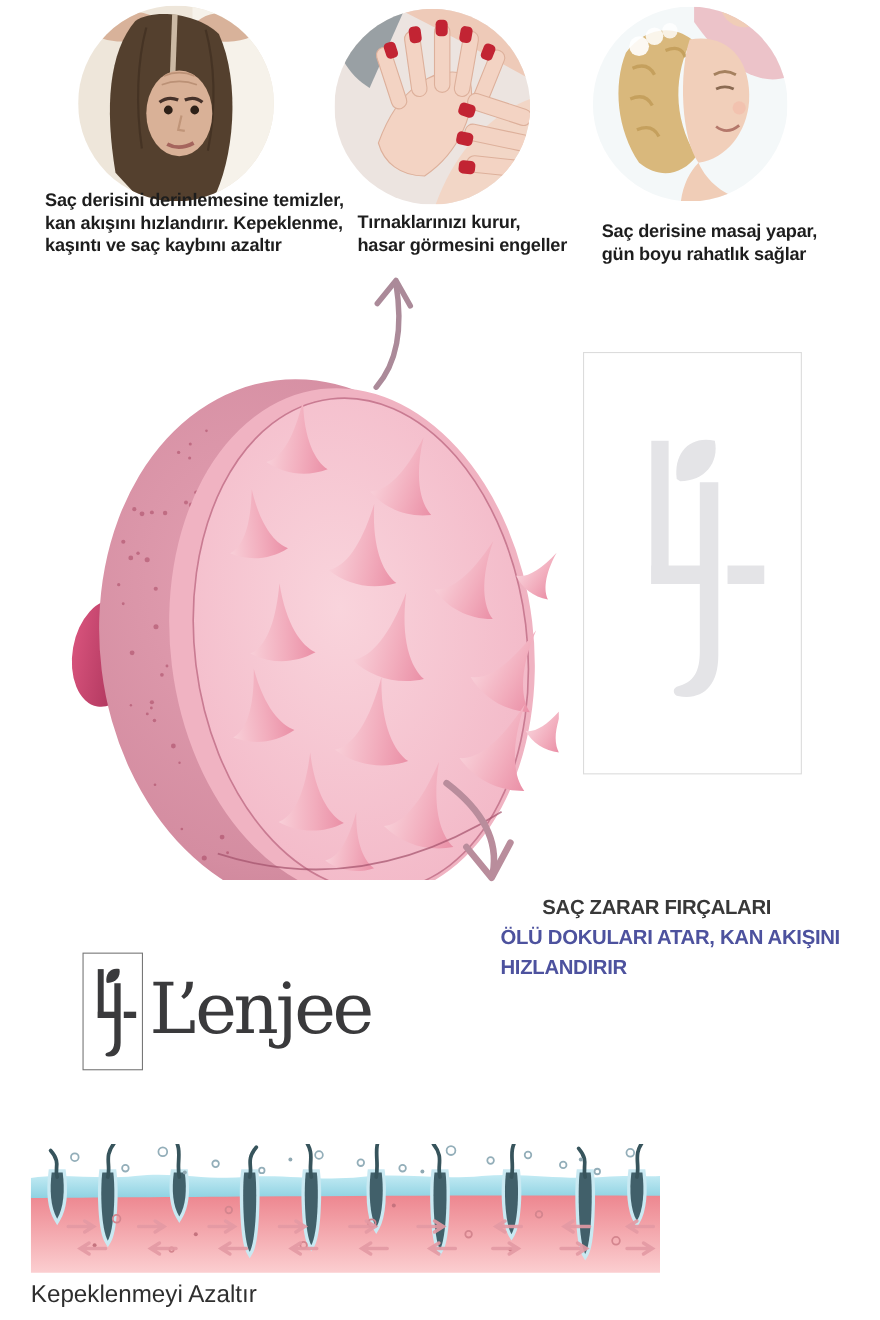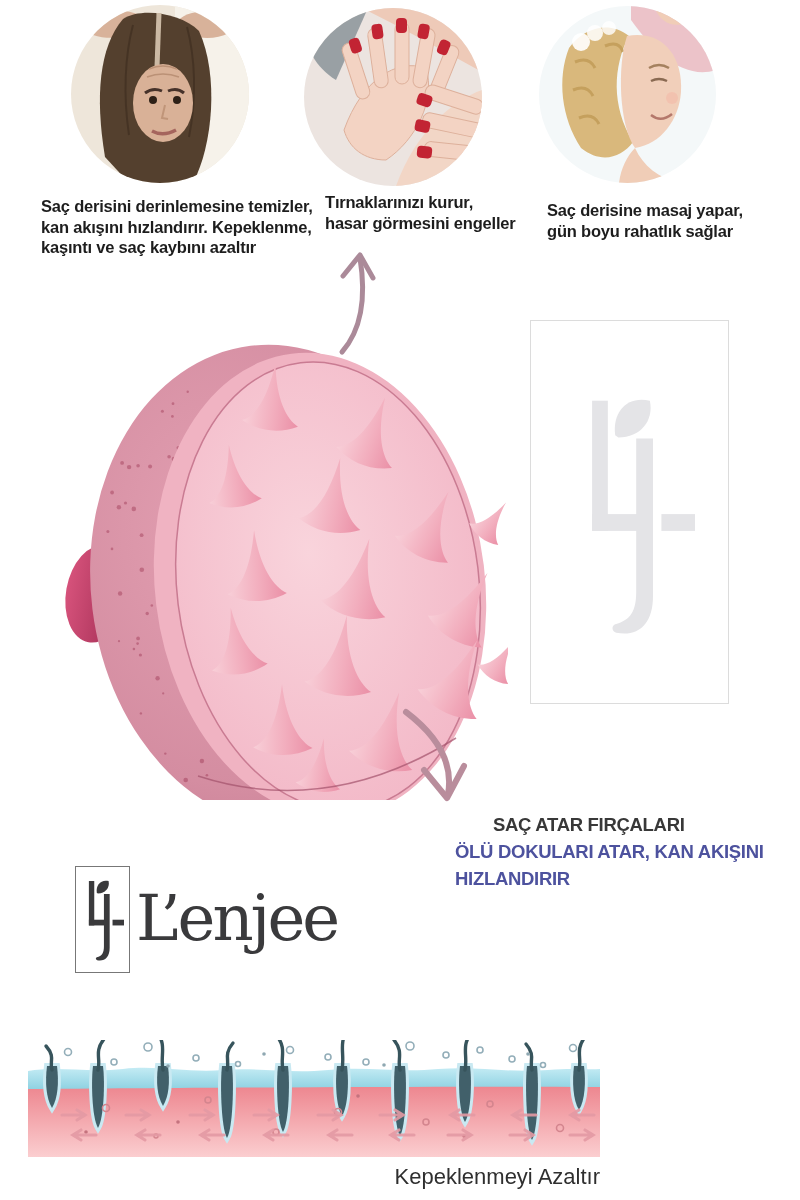--- a/index.html
+++ b/index.html
@@ -10,21 +10,21 @@
   .feature-caption{font-weight:bold;font-size:16.5px;line-height:20.5px;color:#1d1d1d;
                    white-space:pre-line;letter-spacing:-0.2px;}
   .watermark-box{border:1px solid #dcdcdc;background:#ffffff;}
   .brand-box{border:1px solid #777;background:#ffffff;}
   .brand-name{font-family:"DejaVu Serif", serif;font-weight:normal;font-size:64px;
               color:#3a3a3c;letter-spacing:-3px;line-height:100px;}
   .desc{width:334px;color:#383838;font-weight:bold;font-size:18.5px;line-height:26.8px;}
   .desc p{margin:0;white-space:pre-line;letter-spacing:-0.3px;}
   .desc .title{padding-left:38px;}
   .desc .highlight{color:#4d529e;}
-  .diagram-caption{width:572px;text-align:right;font-size:22px;color:#2f2f2f;}
+  .diagram-caption{width:572px;text-align:left;font-size:22px;color:#2f2f2f;}
 </style>
 </head>
 <body>
 
 <div class="page">
 
   <div class="abs photo-circle" style="left:71px;top:5px;width:178px;height:178px;">
     <svg width="178" height="178" viewBox="0 0 178 178">
       <rect width="178" height="178" fill="#eee6da"></rect>
       <rect x="104" width="74" height="178" fill="#f6f2ea"></rect>
@@ -85,21 +85,21 @@
         <circle cx="70" cy="22" r="7" fill="#ffffff" opacity="0.8"></circle>
       <path d="M88,30 C122,24 144,48 142,86 C140,114 122,138 96,142 C80,120 78,60 88,30 Z" fill="#f1cfba"></path>
       <path d="M110,62 Q120,56 130,62" stroke="#a5815f" stroke-width="2.5" fill="none"></path>
       <path d="M112,75 Q120,71 128,75" stroke="#8a6a52" stroke-width="2.5" fill="none"></path>
       <path d="M112,109 Q122,117 133,108" stroke="#b4786b" stroke-width="2.5" fill="none"></path>
       <circle cx="133" cy="92" r="6" fill="#f3b9a8" opacity="0.6"></circle>
       <path d="M96,142 C104,160 120,172 140,177 L80,177 C82,162 88,150 96,142 Z" fill="#f0cdb7"></path>
     </svg>
   </div>
 
-  <div class="abs feature-caption" style="left:41px;top:196px;width:292px;">Saç derisini derinlemesine temizler,
+  <div class="abs feature-caption" style="left:41px;top:172px;width:292px;">Saç derisini derinlemesine temizler,
 kan akışını hızlandırır. Kepeklenme,
 kaşıntı ve saç kaybını azaltır</div>
   <div class="abs feature-caption" style="left:325px;top:192px;width:200px;">Tırnaklarınızı kurur,
 hasar görmesini engeller</div>
   <div class="abs feature-caption" style="left:547px;top:200px;width:205px;">Saç derisine masaj yapar,
 gün boyu rahatlık sağlar</div>
 
   <svg class="abs" style="left:328px;top:248px;" width="52" height="108" viewBox="0 0 52 108">
     <path d="M14,104 Q42,72 32,10" stroke="#ab8a99" stroke-width="5" fill="none" stroke-linecap="round"></path>
     <path d="M15,28 L32,7 L45,30" stroke="#ab8a99" stroke-width="5" fill="none" stroke-linecap="round" stroke-linejoin="round"></path>
@@ -214,21 +214,21 @@
         <rect x="22" y="132" width="44" height="16"></rect>
         <path d="M44,57 C41,34 56,19 77,24 C81,43 68,59 47,59 Z"></path>
         <path d="M64,60 h16 v150 c0,27 -14,39 -35,35 c-4,-1 -5,-6 -1,-8 c15,-4 20,-13 20,-31 Z"></path>
         <rect x="88" y="132" width="32" height="16"></rect>
       </g>
     </svg>
   </div>
   <div class="abs brand-name" style="left:136px;top:868px;">L’enjee</div>
 
   <div class="abs desc" style="left:455px;top:812px;">
-    <p class="title">SAÇ ATAR FIRÇALARI</p>
+    <p class="title">SAÇ ZARAR FIRÇALARI</p>
     <p class="highlight">ÖLÜ DOKULARI ATAR, KAN AKIŞINI
 HIZLANDIRIR</p>
   </div>
 
   <svg class="abs" style="left:28px;top:1040px;" width="572" height="122" viewBox="0 0 572 122">
     <defs>
       <linearGradient id="pinkGrad" x1="0" y1="0" x2="0" y2="1">
         <stop offset="0%" stop-color="#ed858e"></stop>
           <stop offset="100%" stop-color="#fbced0"></stop>
       </linearGradient>

